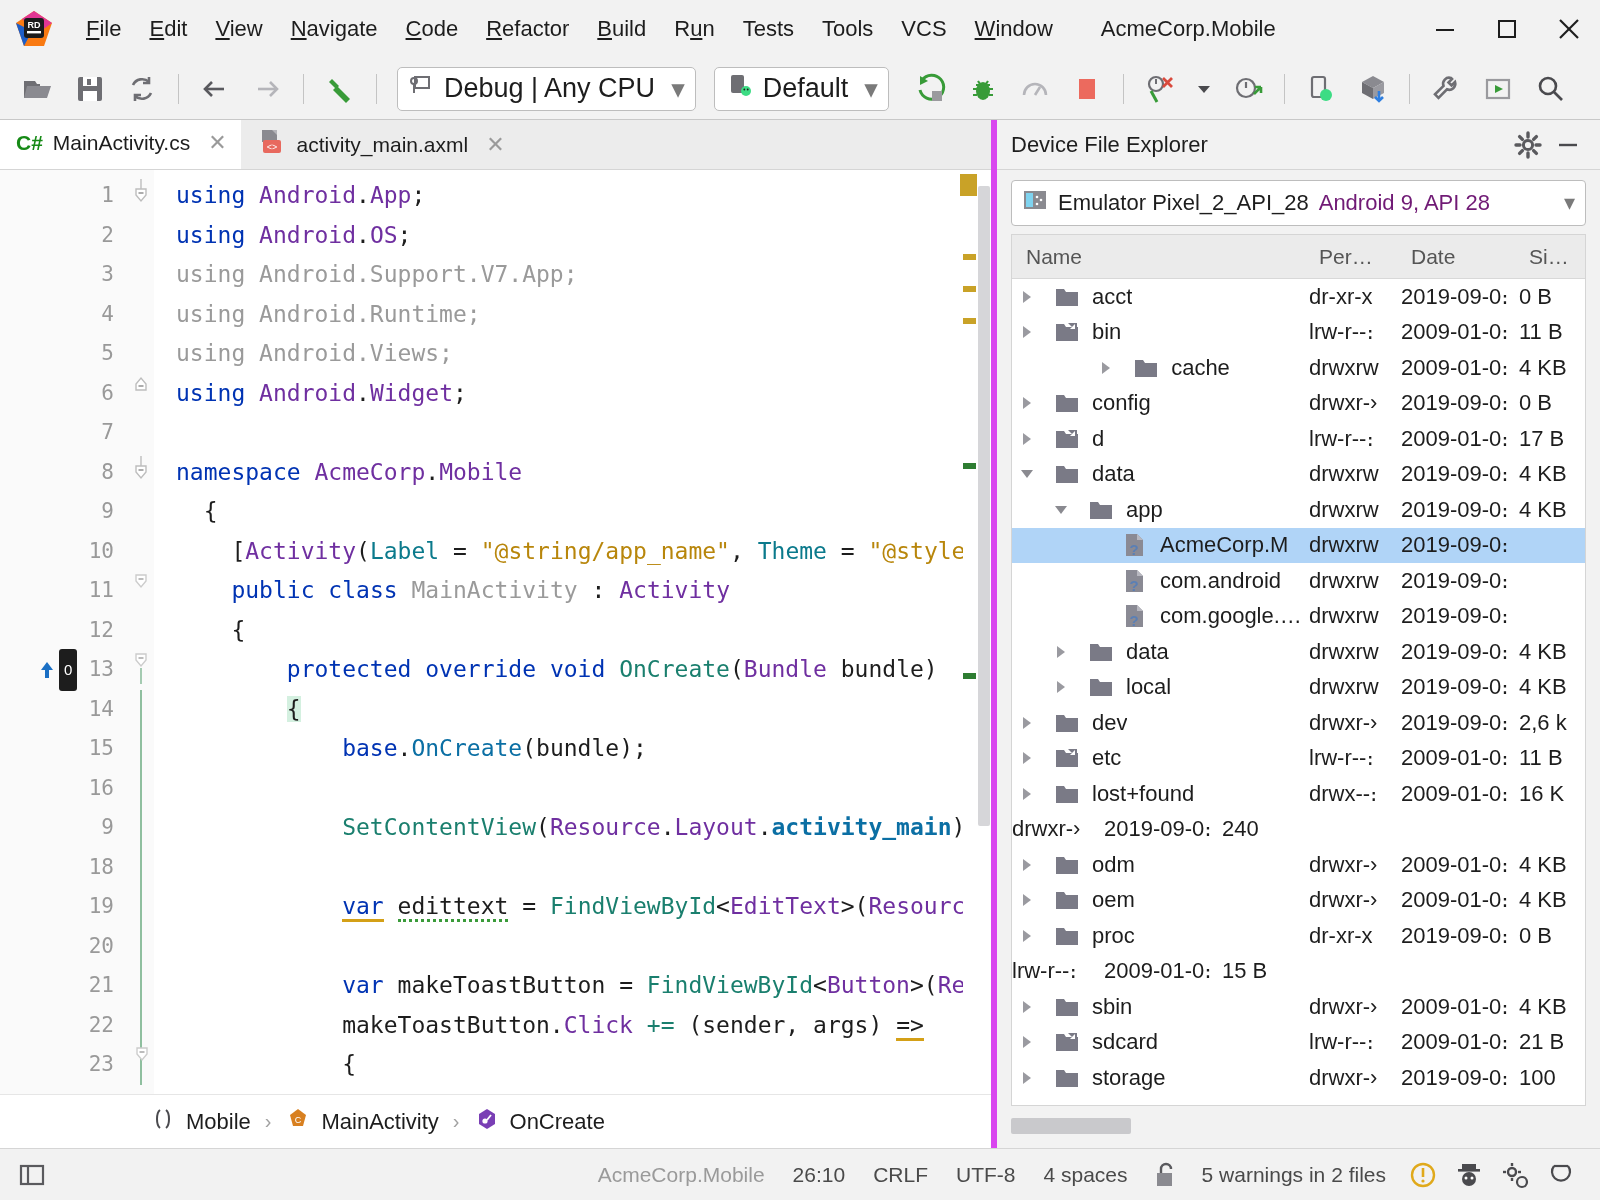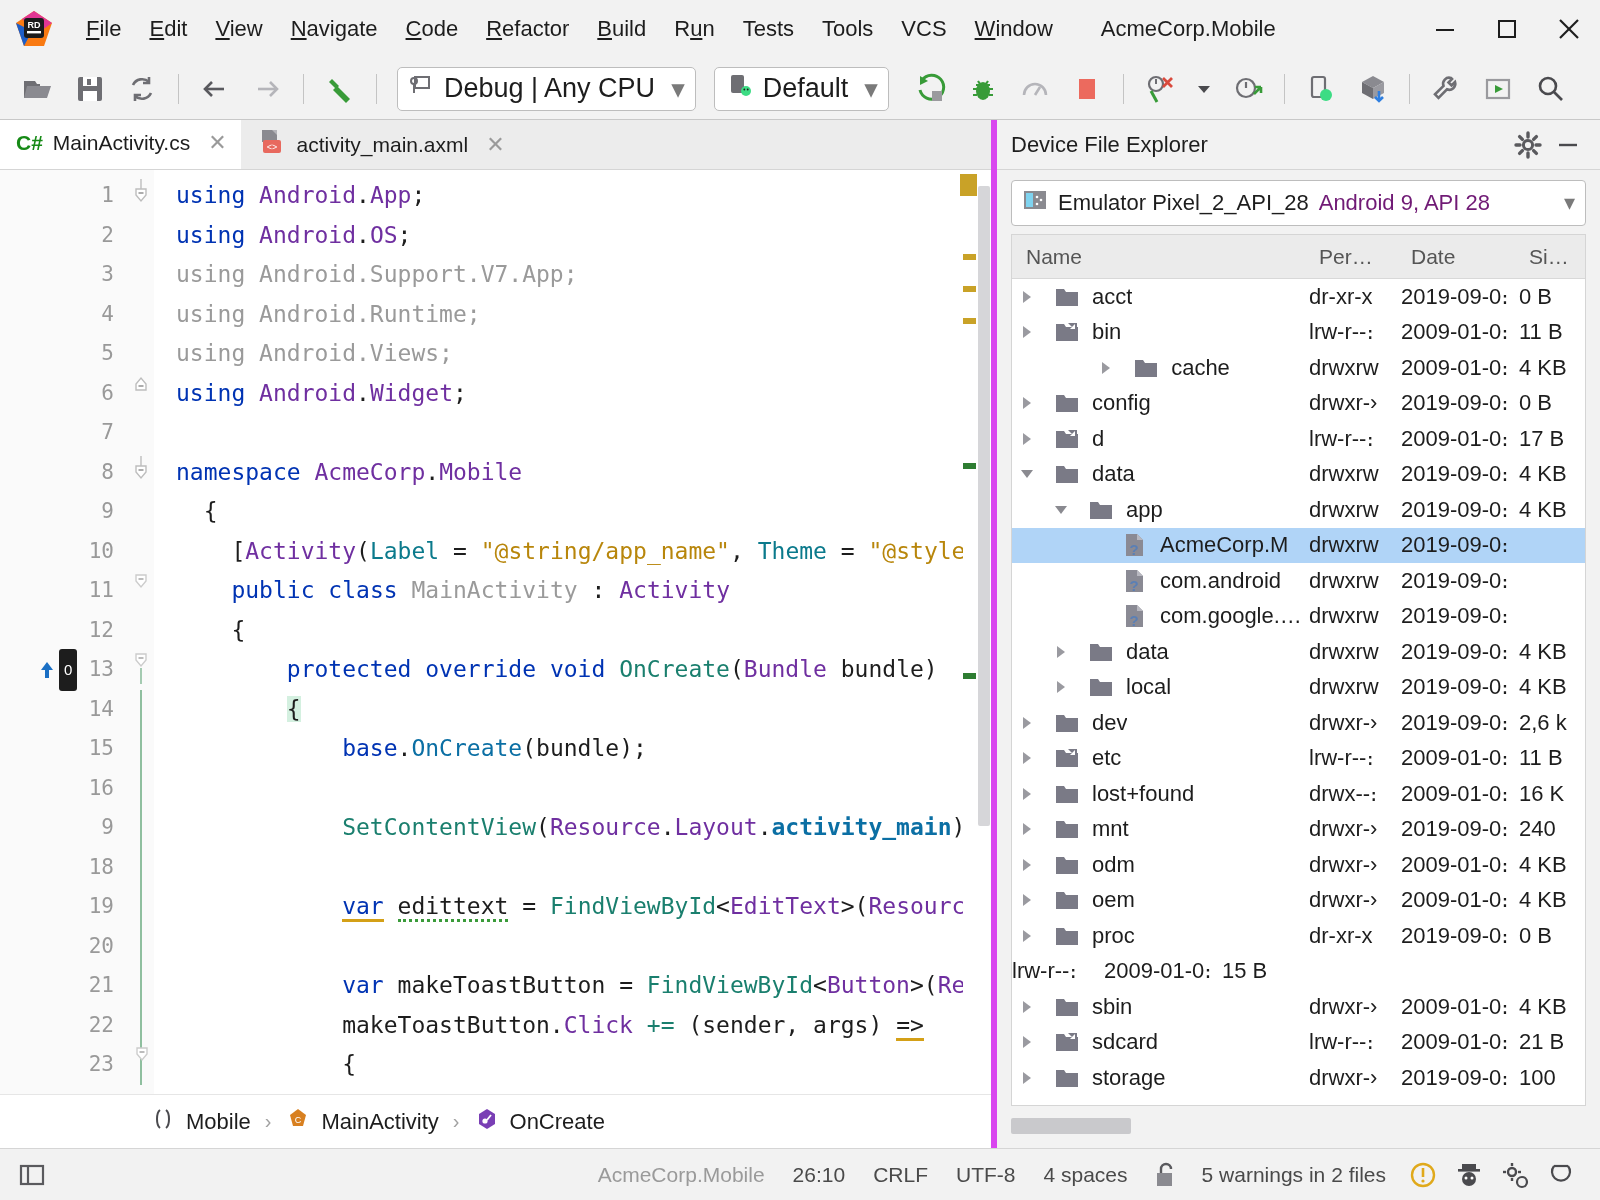--- a/index.html
+++ b/index.html
@@ -873,33 +873,20 @@
                     <path d="M2 4h8l2 3h12v14H2z" fill="#7a7a86"></path>
                   </svg>
                 </span>
                 <span class="tlabel">lost+found</span>
               </div>
               <div class="perm">drwx--։</div>
               <div class="date">2009-01-0։</div>
               <div class="size">16 K</div>
             </div>
             <div class="trow">
-              <div class="nm" style="padding-left: 0px;">
-                <span class="twist">
-                  <svg width="18" height="18" viewBox="0 0 18 18">
-                    <polygon points="5,3 13,9 5,15" fill="#9a9aa0"></polygon>
-                  </svg>
-                </span>
-                <span class="ficon">
-                  <svg width="26" height="24" viewBox="0 0 26 24">
-                    <path d="M2 4h8l2 3h12v14H2z" fill="#7a7a86"></path>
-                  </svg>
-                </span>
-                <span class="tlabel">mnt</span>
-              </div>
               <div class="perm">drwxr-›</div>
               <div class="date">2019-09-0։</div>
               <div class="size">240</div>
             </div>
             <div class="trow">
               <div class="nm" style="padding-left: 0px;">
                 <span class="twist">
                   <svg width="18" height="18" viewBox="0 0 18 18">
                     <polygon points="5,3 13,9 5,15" fill="#9a9aa0"></polygon>
                   </svg>

